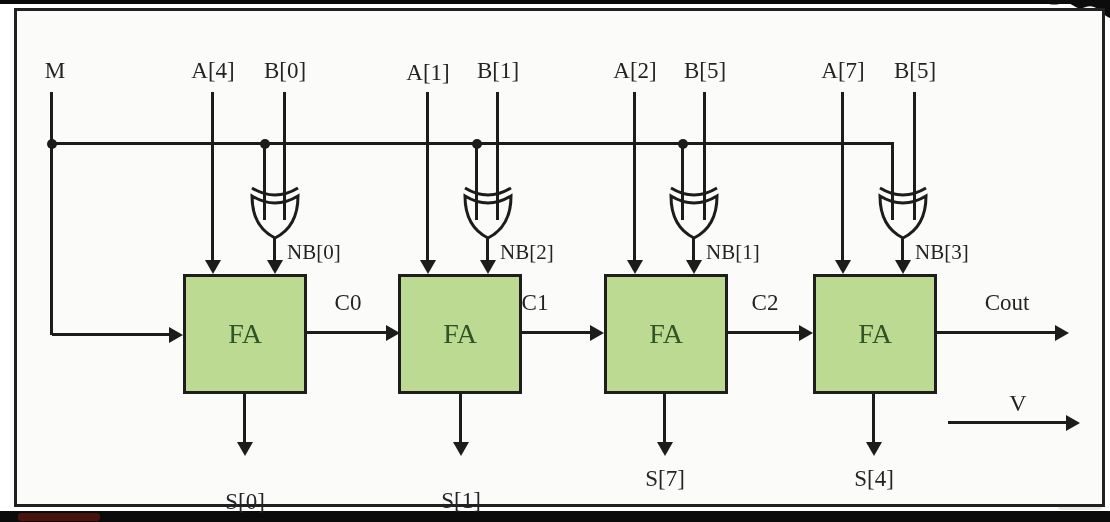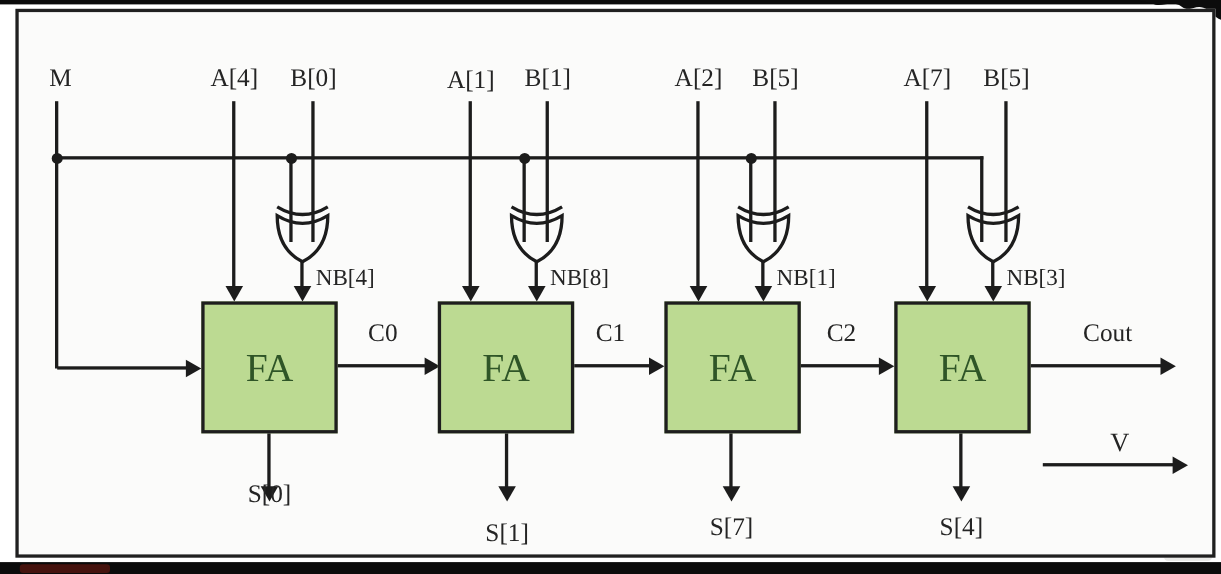--- a/index.html
+++ b/index.html
@@ -32,21 +32,21 @@
   
   .title{position:absolute;left:24px;top:12px;font-size:31px;color:#1b1b1b;letter-spacing:1px;}
   .io-lbl{position:absolute;width:60px;text-align:center;font-size:23px;color:var(--label);}
   .nb-lbl{position:absolute;font-size:21px;color:var(--label);}
   .carry-lbl{position:absolute;width:70px;text-align:center;font-size:23px;color:var(--label);}
   .sum-lbl{position:absolute;width:70px;text-align:center;font-size:23px;color:var(--label);}
   .v-lbl{position:absolute;width:44px;text-align:center;font-size:24px;color:var(--label);}
   
   .fa{position:absolute;top:274px;width:124px;height:120px;border:3px solid #1e1e1e;
       background:var(--fa-fill);box-sizing:border-box;display:flex;align-items:center;justify-content:center;
-      font-size:36px;color:var(--fa-text);}
+      font-size:28px;color:var(--fa-text);}
   .xor{position:absolute;top:180px;width:56px;height:64px;}
 </style>
 </head>
 <body>
 
 <div id="stage">
 
   <div class="topbar"></div>
   <svg class="abs" style="left:1035px;top:0;width:75px;height:20px" viewBox="0 0 75 20">
     <path d="M0,0 L75,0 L75,18 C69,16 65,9 59,7 C51,4 47,12 39,6 C30,-1 21,8 12,3 C8,1 4,2 0,0 Z" fill="#0c0c0c"></path>
@@ -71,50 +71,50 @@
   <div class="ah-d" style="left:205px;top:260px"></div>
   <div class="wv" style="left:283px;top:92px;height:128px"></div>
   <div class="wv" style="left:263px;top:143px;height:77px"></div>
   <div class="dot" style="left:260px;top:139px"></div>
   <svg class="xor" style="left:247px" viewBox="0 0 56 64">
     <path d="M5,8 Q28,22 51,8" fill="none" stroke="#1c1c1c" stroke-width="3"></path>
     <path d="M5,16 Q28,30 51,16 C51,40 40,52 28,58 C16,52 5,40 5,16 Z" fill="none" stroke="#1c1c1c" stroke-width="3"></path>
   </svg>
   <div class="wv" style="left:273px;top:238px;height:24px"></div>
   <div class="ah-d" style="left:267px;top:260px"></div>
-  <div class="nb-lbl" style="left:287px;top:240px">NB[4]</div>
+  <div class="nb-lbl" style="left:287px;top:240px">NB[0]</div>
   <div class="fa" style="left:183px">FA</div>
   <div class="wh" style="left:307px;top:331px;width:81px"></div>
   <div class="ah-r" style="left:386px;top:325px"></div>
   <div class="carry-lbl" style="left:313px;top:290px">C0</div>
   <div class="wv" style="left:243px;top:394px;height:50px"></div>
   <div class="ah-d" style="left:237px;top:442px"></div>
-  <div class="sum-lbl" style="left:210px;top:436px">S[0]</div>
+  <div class="sum-lbl" style="left:210px;top:489px">S[0]</div>
 
   <div class="io-lbl" style="left:398px;top:60px">A[1]</div>
   <div class="io-lbl" style="left:468px;top:58px">B[1]</div>
   <div class="wv" style="left:426px;top:92px;height:170px"></div>
   <div class="ah-d" style="left:420px;top:260px"></div>
   <div class="wv" style="left:496px;top:92px;height:128px"></div>
   <div class="wv" style="left:475px;top:143px;height:77px"></div>
   <div class="dot" style="left:472px;top:139px"></div>
   <svg class="xor" style="left:460px" viewBox="0 0 56 64">
     <path d="M5,8 Q28,22 51,8" fill="none" stroke="#1c1c1c" stroke-width="3"></path>
     <path d="M5,16 Q28,30 51,16 C51,40 40,52 28,58 C16,52 5,40 5,16 Z" fill="none" stroke="#1c1c1c" stroke-width="3"></path>
   </svg>
   <div class="wv" style="left:486px;top:238px;height:24px"></div>
   <div class="ah-d" style="left:480px;top:260px"></div>
-  <div class="nb-lbl" style="left:500px;top:240px">NB[8]</div>
+  <div class="nb-lbl" style="left:500px;top:240px">NB[2]</div>
   <div class="fa" style="left:398px">FA</div>
   <div class="wh" style="left:522px;top:331px;width:70px"></div>
   <div class="ah-r" style="left:590px;top:325px"></div>
-  <div class="carry-lbl" style="left:520px;top:290px">C1</div>
+  <div class="carry-lbl" style="left:500px;top:290px">C1</div>
   <div class="wv" style="left:459px;top:394px;height:50px"></div>
   <div class="ah-d" style="left:453px;top:442px"></div>
-  <div class="sum-lbl" style="left:426px;top:472px">S[1]</div>
+  <div class="sum-lbl" style="left:426px;top:488px">S[1]</div>
 
   <div class="io-lbl" style="left:605px;top:58px">A[2]</div>
   <div class="io-lbl" style="left:675px;top:58px">B[5]</div>
   <div class="wv" style="left:633px;top:92px;height:170px"></div>
   <div class="ah-d" style="left:627px;top:260px"></div>
   <div class="wv" style="left:703px;top:92px;height:128px"></div>
   <div class="wv" style="left:681px;top:143px;height:77px"></div>
   <div class="dot" style="left:678px;top:139px"></div>
   <svg class="xor" style="left:666px" viewBox="0 0 56 64">
     <path d="M5,8 Q28,22 51,8" fill="none" stroke="#1c1c1c" stroke-width="3"></path>

